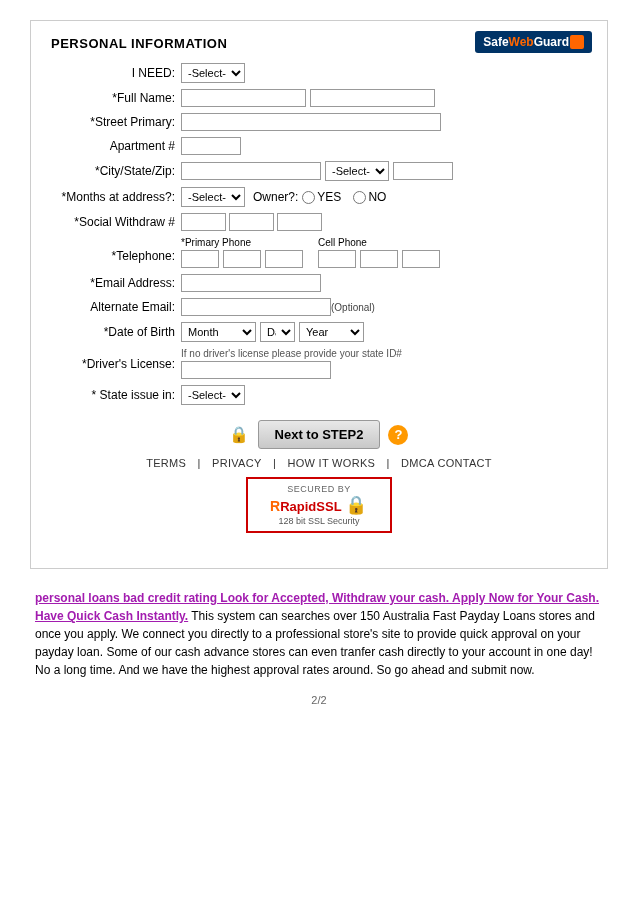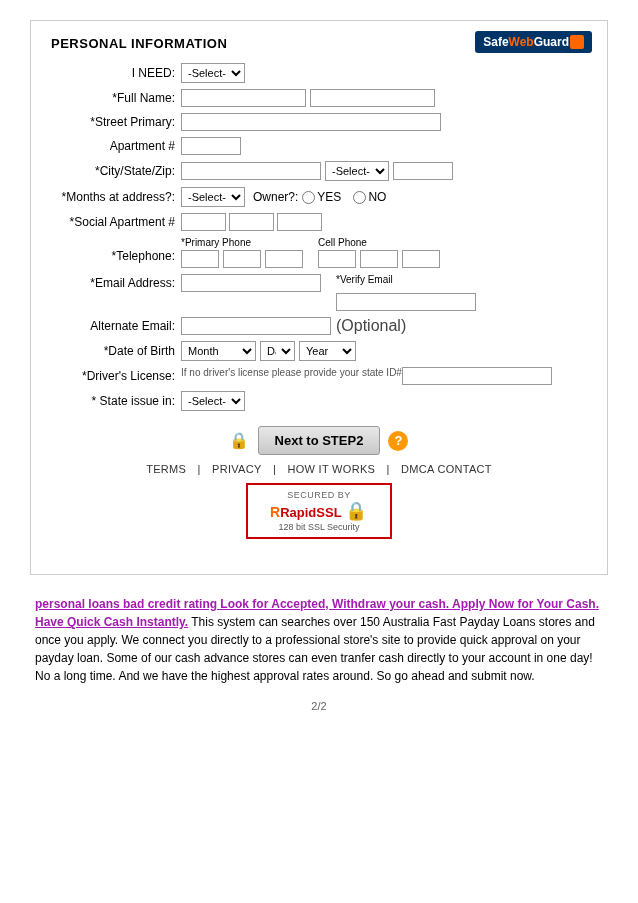--- a/index.html
+++ b/index.html
@@ -80,21 +80,21 @@
       padding: 0 2px;
     }
     .full-input { width: 260px; }
     .half-input { width: 120px; }
     .city-input { width: 140px; }
     .zip-input { width: 60px; }
     .phone-box { width: 38px; }
     .ssn-box { width: 45px; }
     .dob-select { width: 75px; }
     .dob-day { width: 35px; }
-    .dob-year { width: 57px; }
+    .dob-year { width: 65px; }
     .radio-group {
       display: flex;
       align-items: center;
       margin-left: 8px;
       font-size: 12px;
     }
     .radio-group label { margin-left: 4px; margin-right: 8px; display: flex; align-items: center; gap: 2px;}
     .phone-row {
       display: flex;
       gap: 2px;
@@ -112,21 +112,21 @@
     }
     .tel-col {
       display: flex;
       flex-direction: column;
       align-items: flex-start;
     }
     .tel-col-label {
       font-size: 10px;
       margin-bottom: 2px;
     }
-    .optional-text { font-size: 16px; color: #444; margin-left: 5px; }
+    .optional-text { font-size: 10px; color: #444; }
     .drivers-note {
       font-size: 10px;
       color: #555;
       margin-left: 0;
       margin-bottom: 2px;
     }
     .button-row {
       display: flex;
       justify-content: center;
       align-items: center;
@@ -263,21 +263,21 @@
           <span>YES</span>
         </label>
         <label>
           <input type="radio" name="owner" value="no" style="">
           <span>NO</span>
         </label>
       </div>
     </div>
 
     <div class="form-row">
-      <div class="form-label">*Social Apartment #</div>
+      <div class="form-label">*Social Withdraw #</div>
       <input type="text" class="ssn-box" style="">
       <input type="text" class="ssn-box" style="margin-left: 3px;">
       <input type="text" class="ssn-box" style="margin-left: 3px;">
     </div>
 
     <div class="tel-row">
       <div class="tel-label">*Telephone:</div>
       <div class="tel-columns">
         <div class="tel-col">
           <div class="tel-col-label">
@@ -302,24 +302,20 @@
       </div>
     </div>
 
     <div style="display:flex; align-items:flex-start; margin-bottom:6px;">
       <div style="display:flex; flex-direction:column; gap:6px;">
         <div class="form-row" style="margin-bottom:0;">
           <div class="form-label">*Email Address:</div>
           <input type="text" style="width: 140px;">
         </div>
       </div>
-      <div style="margin-left:15px; display:flex; flex-direction:column; gap:6px;">
-        <div style="font-size:10px; margin-bottom:2px;">*Verify Email</div>
-        <input type="text" style="width: 140px;">
-      </div>
     </div>
 
     <div class="form-row">
       <div class="form-label">Alternate Email:</div>
       <input type="text" style="width: 150px;">
       <span class="optional-text">(Optional)</span>
     </div>
 
     <div class="form-row">
       <div class="form-label">*Date of Birth</div>
@@ -331,21 +327,21 @@
           <option>Day</option>
         </select>
         <select class="dob-year">
           <option>Year</option>
         </select>
       </div>
     </div>
 
     <div class="form-row">
       <div class="form-label">*Driver's License:</div>
-      <div style="display:flex; flex-direction:row;">
+      <div style="display:flex; flex-direction:column;">
         <span class="drivers-note" style="font-size:10px;color:#555;margin-bottom:2px;">If no driver's license please provide your state ID#</span>
         <input type="text" style="width: 150px;">
       </div>
     </div>
 
     <div class="form-row">
       <div class="form-label">* State issue in:</div>
       <select>
         <option>-Select-</option>
       </select>

